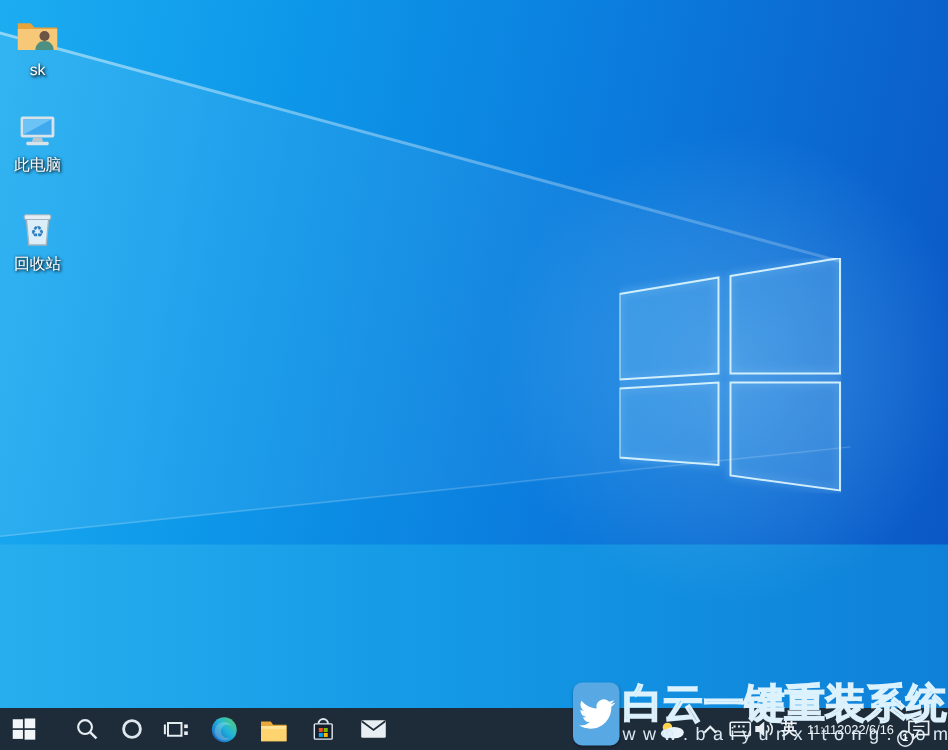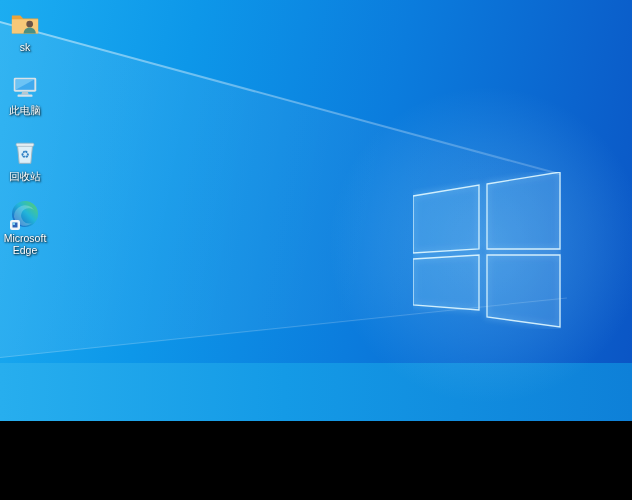--- a/index.html
+++ b/index.html
@@ -1,18 +1,18 @@
 <!DOCTYPE html>
 <html><head>
 <meta charset="utf-8">
 <style>
   * { margin:0; padding:0; box-sizing:border-box; }
   html,body { width:632px; height:500px; overflow:hidden; background:#000; }
   .desktop {
-    position:relative; width:632px; height:421px; overflow:hidden;
+    position:relative; width:632px; height:500px; overflow:hidden;
     font-family:"Liberation Sans", sans-serif;
     background:linear-gradient(101deg,#1cadf1 0%, #0d97e9 28%, #0b7cdd 58%, #0b54c4 100%);
   }
   
   .floor {
     position:absolute; left:0; top:363px; width:632px; height:109px;
     background:linear-gradient(90deg,#27aeee 0%, #149ae6 45%, #0e80d8 100%);
   }
   .beam-wedge {
     position:absolute; inset:0;
@@ -135,39 +135,20 @@
     <div class="glyph">
       <svg width="30" height="30" viewBox="0 0 32 32">
         <path d="M8,8 h16 l-1.8,19 h-12.4 z" fill="rgba(235,244,249,0.92)" stroke="#9fb4c0" stroke-width="1"></path>
         <rect x="6.5" y="5.5" width="19" height="3.4" rx="1.4" fill="#e3edf3" stroke="#9fb4c0" stroke-width="0.8"></rect>
         <text x="16" y="21" font-size="11" text-anchor="middle" fill="#2e7fc2">♻</text>
       </svg>
     </div>
     <div class="lbl">回收站</div>
   </div>
 
-  <div class="dicon" style="top:199px;">
-    <div class="glyph">
-      <svg width="32" height="32" viewBox="0 0 32 32">
-        <defs>
-          <linearGradient id="eg1" x1="1" y1="0" x2="0" y2="1">
-            <stop offset="0" stop-color="#5bd266"></stop>
-            <stop offset="0.45" stop-color="#22b5da"></stop>
-            <stop offset="1" stop-color="#1353c0"></stop>
-          </linearGradient>
-        </defs>
-        <circle cx="16" cy="15" r="13" fill="url(#eg1)"></circle>
-        <path d="M5,18 a11,11 0 0 1 20,-7 c-4,-3 -10,-2 -12,2 a8,8 0 0 0 10,11 a11,11 0 0 1 -18,-6 z" fill="rgba(255,255,255,0.22)"></path>
-        <rect x="1" y="21" width="10" height="10" rx="2" fill="#f2f6f9"></rect>
-        <path d="M3.5,23.5 h5 v5 h-5 z" fill="#2b63b8"></path>
-        <path d="M3.5,23.5 h2.5 v2.5 h-2.5 z" fill="#7fd0f2"></path>
-      </svg>
-    </div>
-    <div class="lbl">Microsoft Edge</div>
-  </div>
 
 
   <div class="taskbar">
     <div class="tb-btn" style="left:5px;">
       <svg width="16" height="16" viewBox="0 0 16 16" fill="#f2f6f9">
         <rect x="0.5" y="1.5" width="6.8" height="6"></rect>
         <rect x="8.4" y="1" width="7.1" height="6.5"></rect>
         <rect x="0.5" y="8.6" width="6.8" height="6"></rect>
         <rect x="8.4" y="8.6" width="7.1" height="6.5"></rect>
       </svg>

